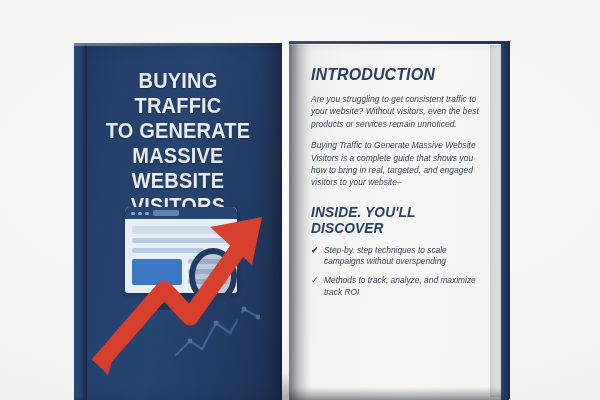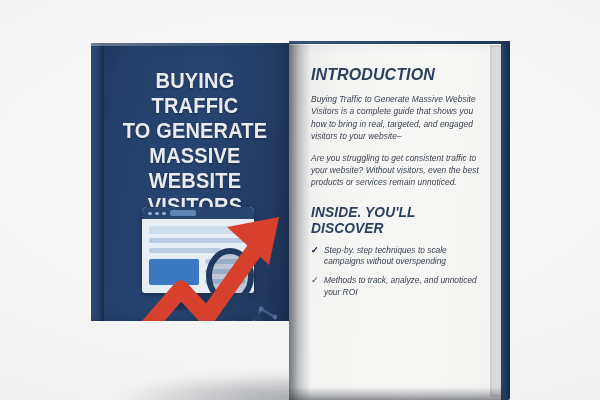--- a/index.html
+++ b/index.html
@@ -26,21 +26,21 @@
 
   
   .book-shadow{
     position:absolute;left:58px;top:330px;width:400px;height:62px;
     background:radial-gradient(60% 55% at 50% 42%, rgba(40,44,55,.40) 0%, rgba(40,44,55,.16) 48%, rgba(40,44,55,0) 76%);
     filter:blur(5px);
   }
 
   
   .left-page{
-    position:absolute;left:50px;top:0;width:208px;height:278px;
+    position:absolute;left:33px;top:0;width:208px;height:357px;
     background:linear-gradient(100deg,#1d355b 0%,#24406a 16%,#264571 48%,#21395f 82%,#1b3154 100%);
     box-shadow:inset -14px 0 22px -10px rgba(0,0,0,.45);
     overflow:hidden;
   }
   
   .left-page .hinge{
     position:absolute;left:0;top:0;width:13px;height:100%;
     background:linear-gradient(90deg,#2b4a77 0%,#274470 40%,#1e3458 100%);
     box-shadow:inset -2px 0 4px rgba(0,0,0,.28);
   }
@@ -245,42 +245,42 @@
         </svg>
       </div>
     </div>
 
     <div class="right-page">
       <div class="edge-top"></div>
 
       <div class="rp-inner">
         <h2 class="rp-h">INTRODUCTION</h2>
 
+        <p class="rp-p">Are you struggling to get consistent traffic to your website? Without visitors, even the best products or services remain unnoticed.</p>
         <p class="rp-p">Buying Traffic to Generate Massive Website Visitors is a complete guide that shows you how to bring in real, targeted, and engaged visitors to your website–</p>
-        <p class="rp-p">Are you struggling to get consistent traffic to your website? Without visitors, even the best products or services remain unnoticed.</p>
 
         <h2 class="rp-h second">INSIDE. YOU'LL DISCOVER</h2>
 
         <ul class="rp-list">
           <li>
             <span class="tick">✓</span>
           </li>
           <li>
             <span class="tick">✓</span>
           </li>
           <li>
             <span class="tick">✓</span>
           </li>
           <li>
             <span class="tick">✓</span>
             <span>Step-by. step techniques to scale campaigns without overspending</span>
           </li>
           <li>
             <span class="tick">✓</span>
-            <span>Methods to track, analyze, and unnoticed your ROI</span>
+            <span>Methods to track, analyze, and maximize track ROI</span>
           </li>
         </ul>
       </div>
     </div>
 
     <div class="page-edges"></div>
     <div class="cover-edge"></div>
     <div class="cover-edge-top"></div>
 
     <div class="gutter"></div>

